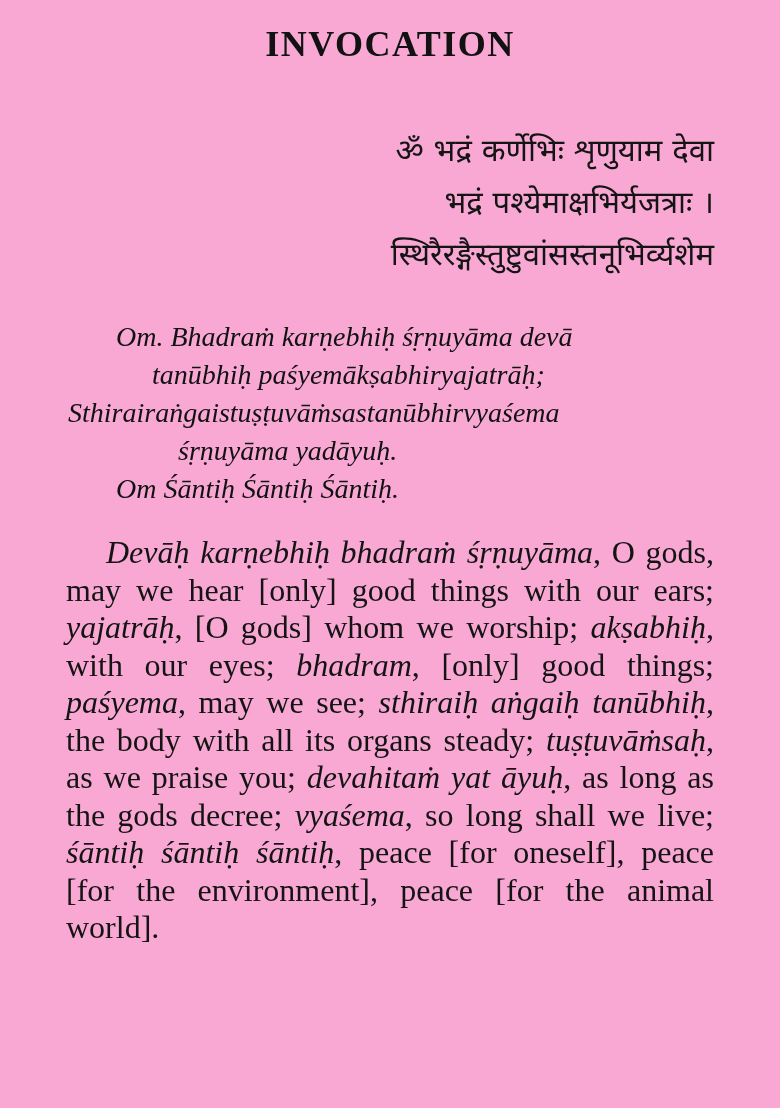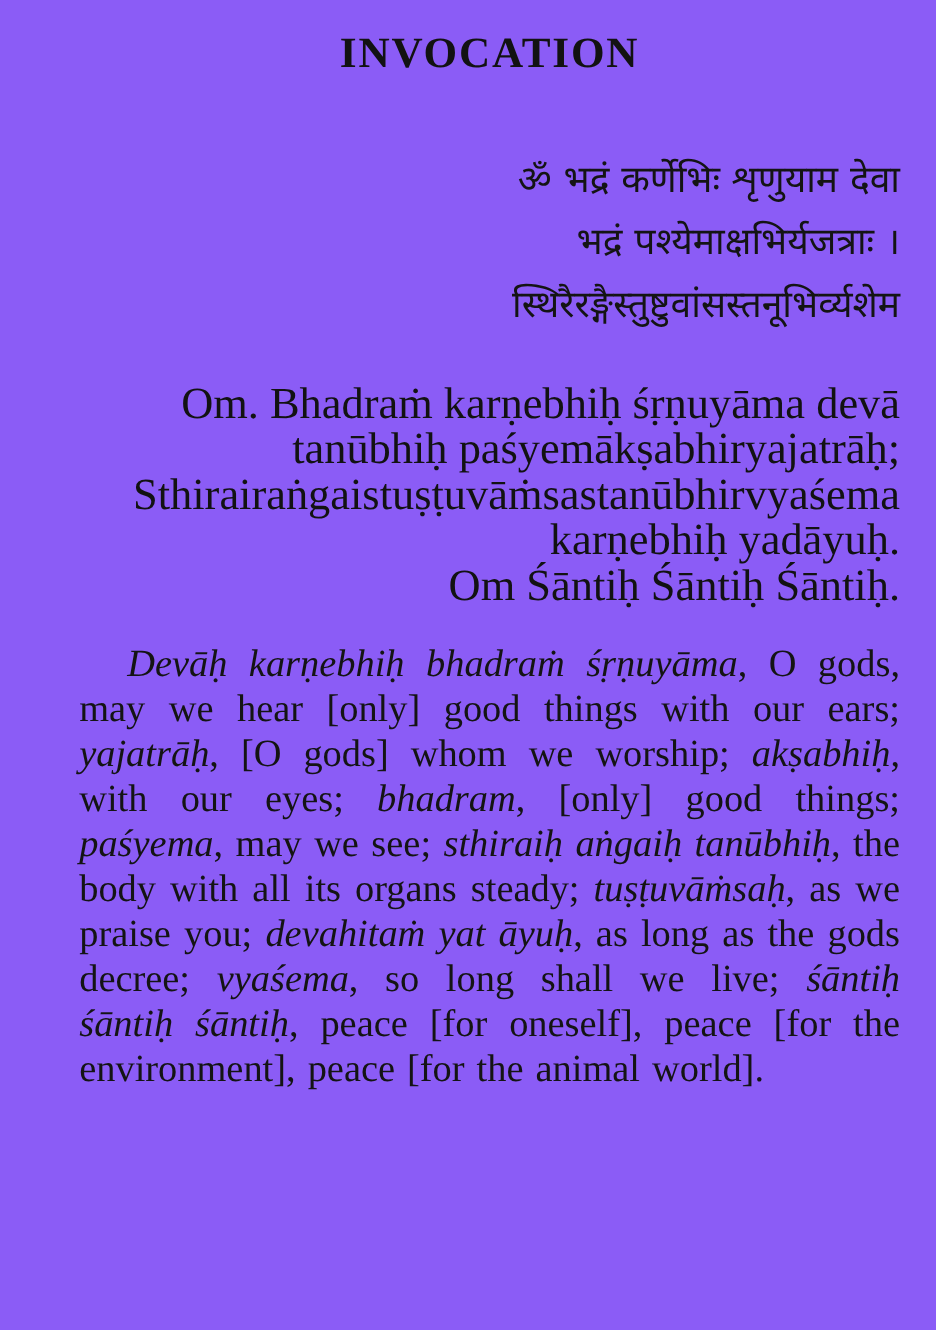--- a/index.html
+++ b/index.html
@@ -5,24 +5,24 @@
   html, body {
     margin: 0;
     padding: 0;
     background: #d9d9d5;
   }
   .page {
     position: relative;
     width: 780px;
     height: 1108px;
     margin: 0 auto;
-    background: #8b5cf6;
+    background: #f9a8d4;
     color: #121212;
     box-sizing: border-box;
-    padding: 14px 30px 0 66px;
+    padding: 14px 66px 0 66px;
     font-family: "Liberation Serif", serif;
     overflow: hidden;
   }
   .title {
     margin: 8px 0 0 0;
     text-align: center;
     font-size: 36px;
     font-weight: 700;
     letter-spacing: 1.5px;
     line-height: 44px;
@@ -30,23 +30,23 @@
   .devanagari-verse {
     margin-top: 58px;
     text-align: right;
     font-size: 31px;
     line-height: 52px;
     font-family: "DejaVu Sans", sans-serif;
     color: #141414;
   }
   .transliteration {
     margin-top: 38px;
-    font-size: 37px;
+    font-style: italic;
+    font-size: 28px;
     line-height: 38px;
-    text-align: right;
   }
   .transliteration .verse-line.ind-0 { margin-left: 2px; }
   .transliteration .verse-line.ind-1 { margin-left: 50px; }
   .transliteration .verse-line.ind-2 { margin-left: 86px; }
   .transliteration .ind-3 { margin-left: 112px; }
   .body-paragraph {
     margin: 26px 0 0 0;
     font-size: 32px;
     line-height: 37.5px;
     text-align: justify;
@@ -71,20 +71,20 @@
   <div class="devanagari-verse">
       <div class="verse-line ind-0">ॐ भद्रं कर्णेभिः शृणुयाम देवा</div>
       <div class="verse-line ind-0">भद्रं पश्येमाक्षभिर्यजत्राः ।</div>
       <div class="verse-line ind-0">स्थिरैरङ्गैस्तुष्टुवांसस्तनूभिर्व्यशेम</div>
     </div>
 
   <div class="transliteration">
       <div class="verse-line ind-1">Om. Bhadraṁ karṇebhiḥ śṛṇuyāma devā</div>
       <div class="verse-line ind-2">tanūbhiḥ paśyemākṣabhiryajatrāḥ;</div>
       <div class="verse-line ind-0">Sthirairaṅgaistuṣṭuvāṁsastanūbhirvyaśema</div>
-      <div class="verse-line ind-3">karṇebhiḥ yadāyuḥ.</div>
+      <div class="verse-line ind-3">śṛṇuyāma yadāyuḥ.</div>
       <div class="verse-line ind-1">Om Śāntiḥ Śāntiḥ Śāntiḥ.</div>
     </div>
 
   <p class="body-paragraph"><em>Devāḥ karṇebhiḥ bhadraṁ śṛṇuyāma</em><span>, O gods, may we hear [only] good things with our ears; </span><em>yajatrāḥ</em><span>, [O gods] whom we worship; </span><em>akṣabhiḥ</em><span>, with our eyes; </span><em>bhadram</em><span>, [only] good things; </span><em>paśyema</em><span>, may we see; </span><em>sthiraiḥ aṅgaiḥ tanūbhiḥ</em><span>, the body with all its organs steady; </span><em>tuṣṭuvāṁsaḥ</em><span>, as we praise you; </span><em>devahitaṁ yat āyuḥ</em><span>, as long as the gods decree; </span><em>vyaśema</em><span>, so long shall we live; </span><em>śāntiḥ śāntiḥ śāntiḥ</em><span>, peace [for oneself], peace [for the environment], peace [for the animal world].</span></p>
 
 
 </div>
 
 </body></html>

